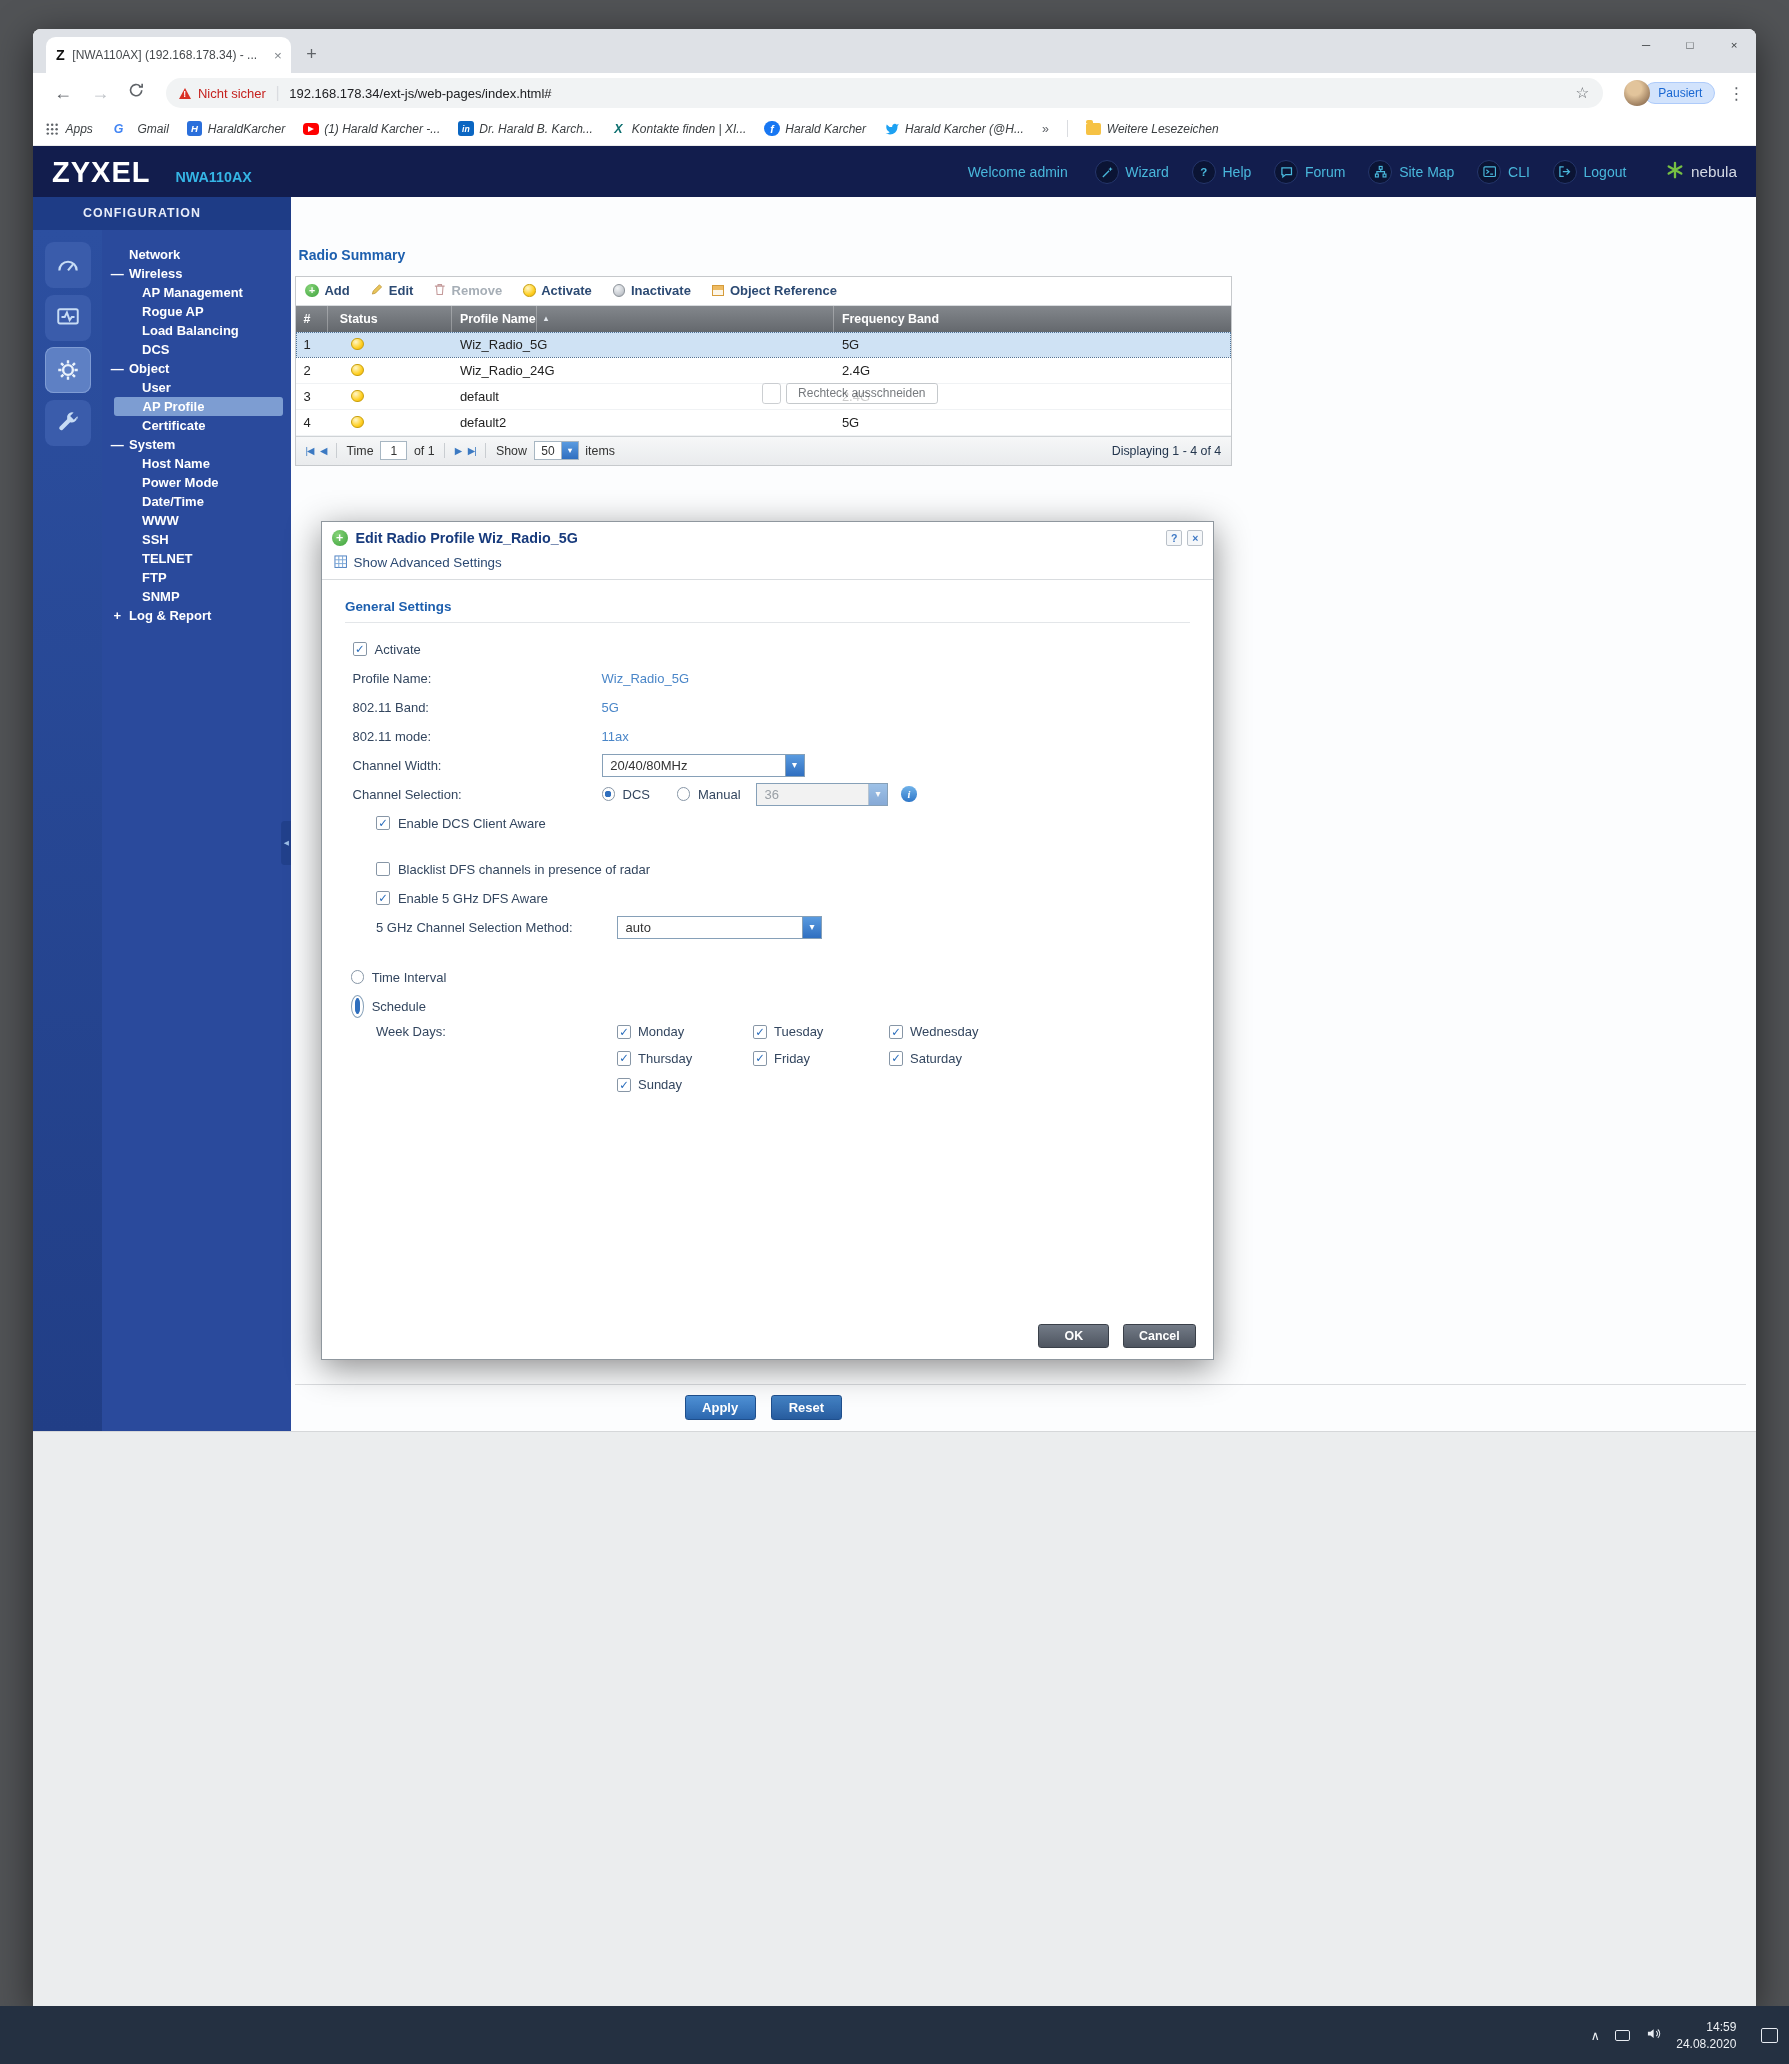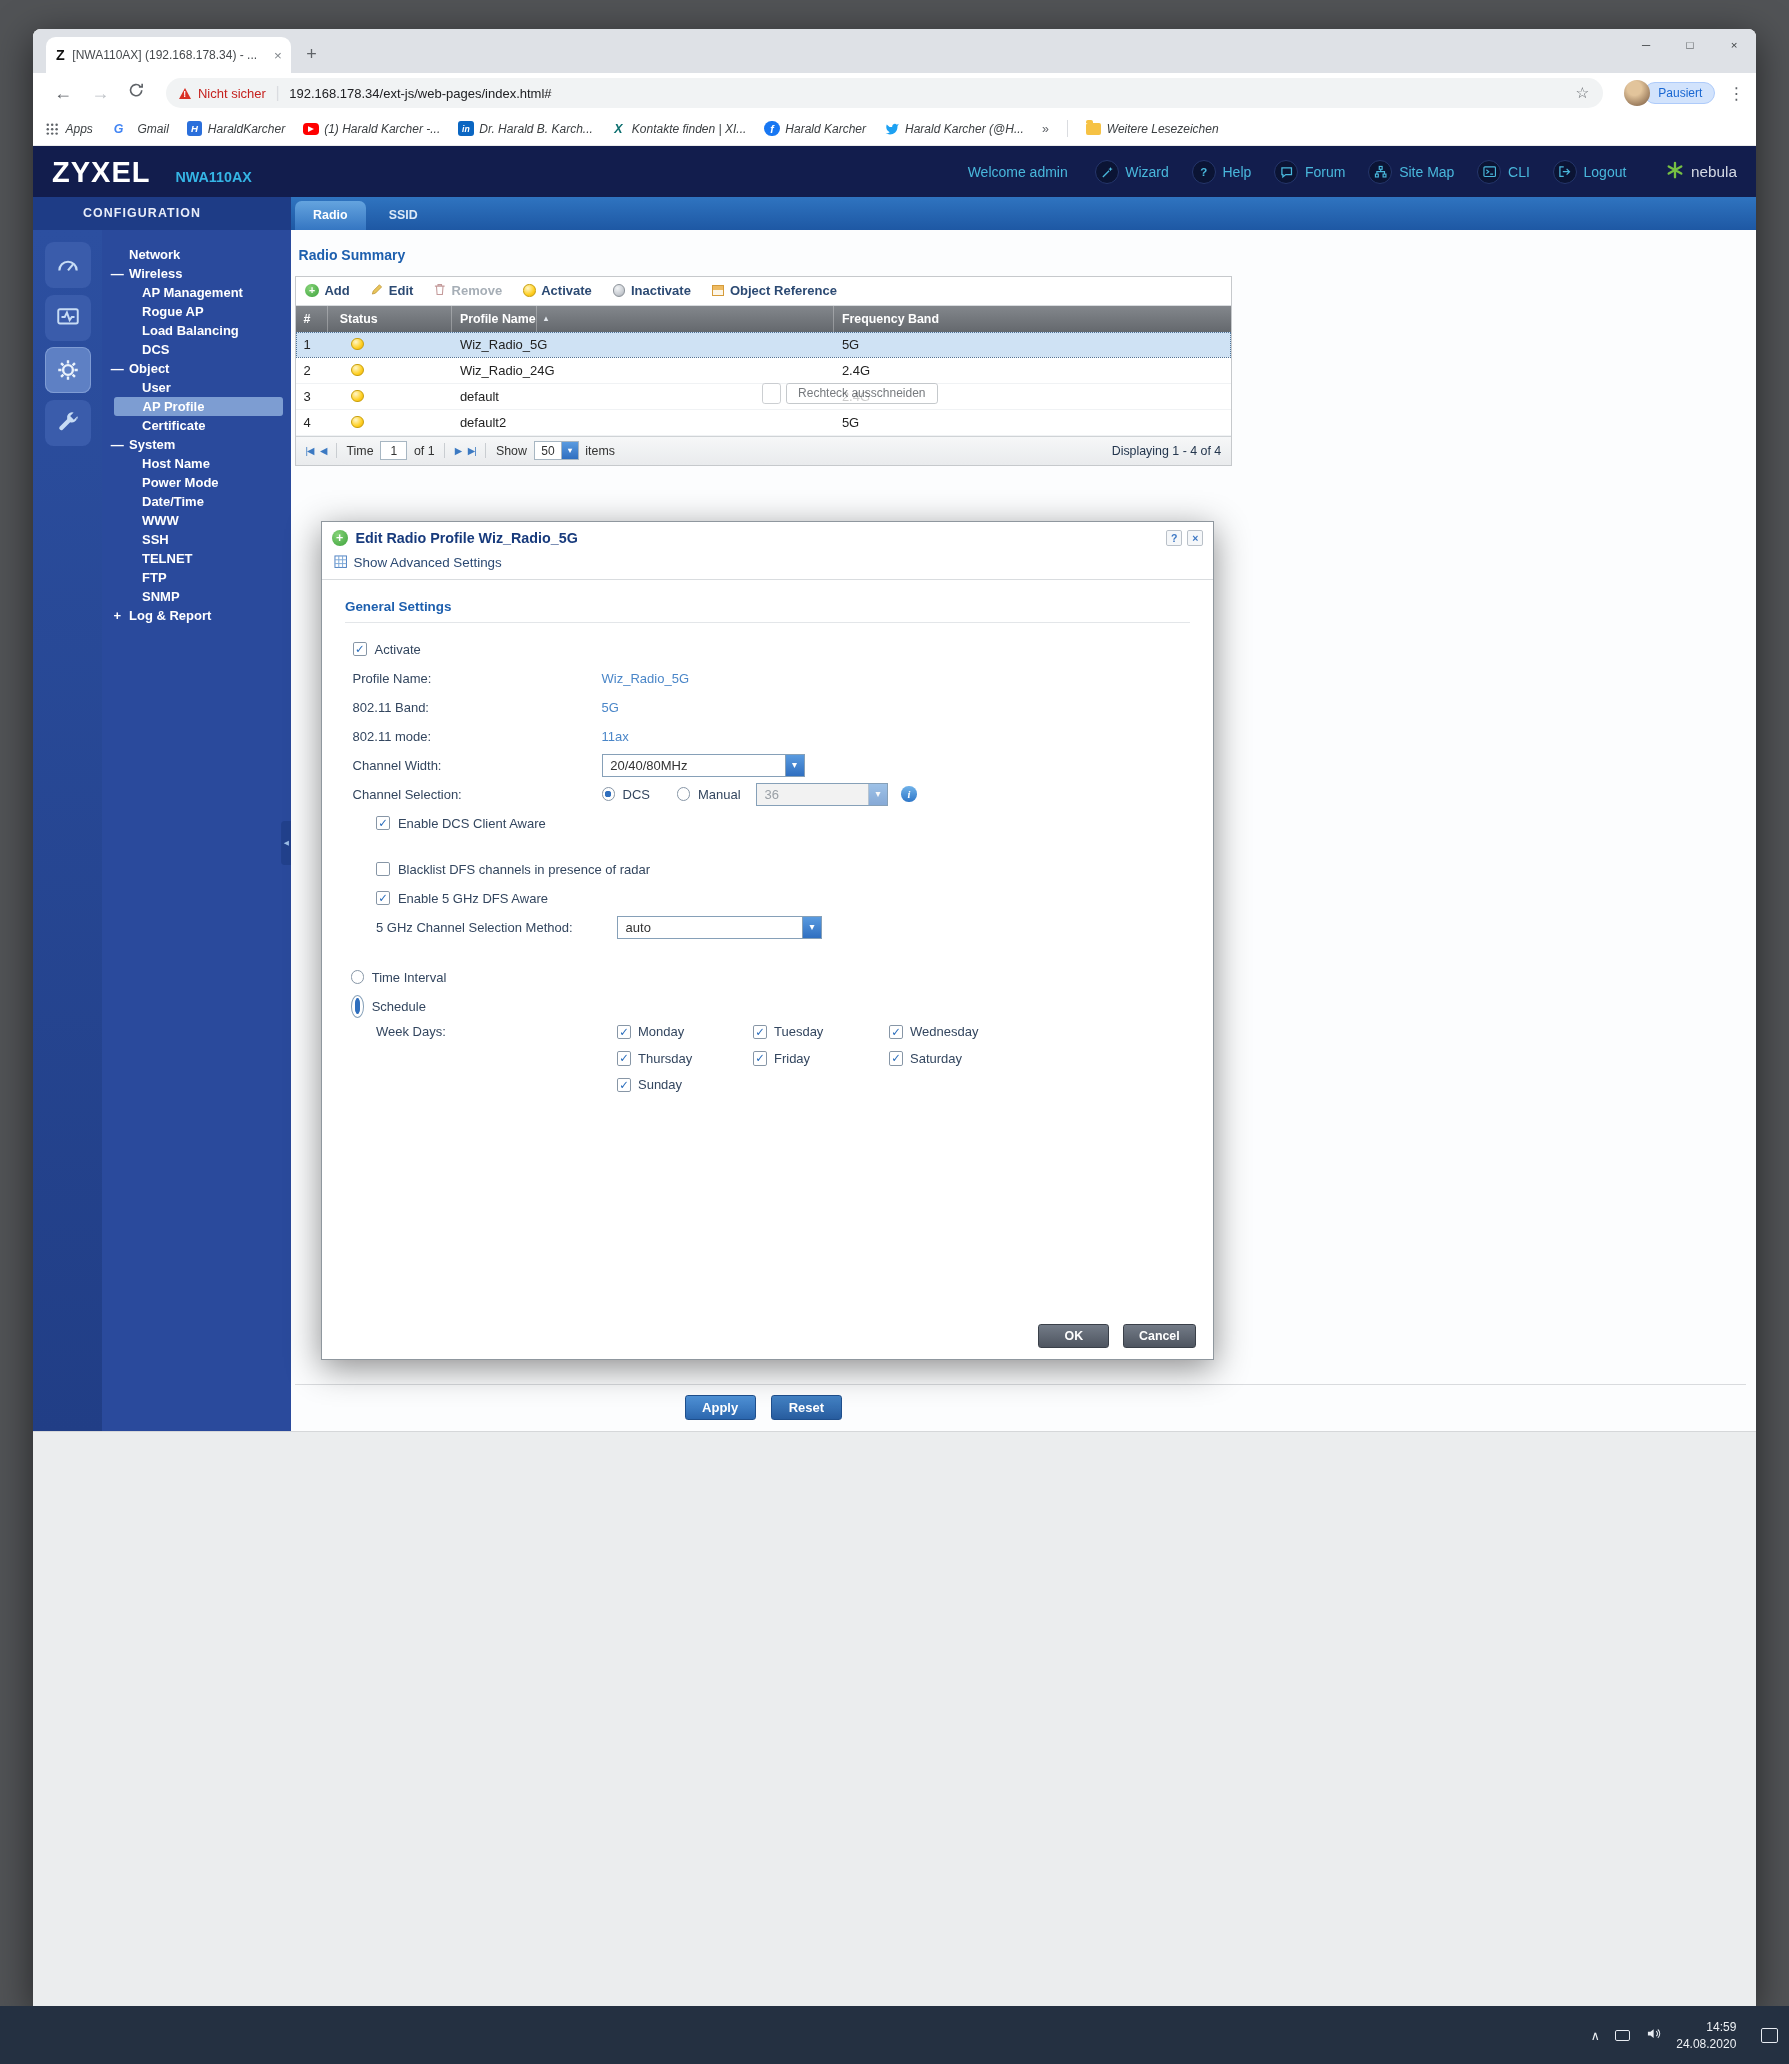--- a/index.html
+++ b/index.html
@@ -526,24 +526,20 @@
 
             <div class="nav-item">
               <span class="npfx">+</span>
               <span>Log &amp; Report</span>
             </div>
           </div>
       </div>
     </div>
 
     <div class="main">
-      <div class="tabbar">
-        <div class="ctab active">Radio</div>
-        <div class="ctab">SSID</div>
-      </div>
       <div class="content">
         <div class="section-title">Radio Summary</div>
 
         <div class="panel" style="position:absolute;">
           <div class="ptoolbar">
             <div class="tool">
               <span class="add-circ">+</span>
               <span>Add</span>
             </div>
             <div class="tool">

